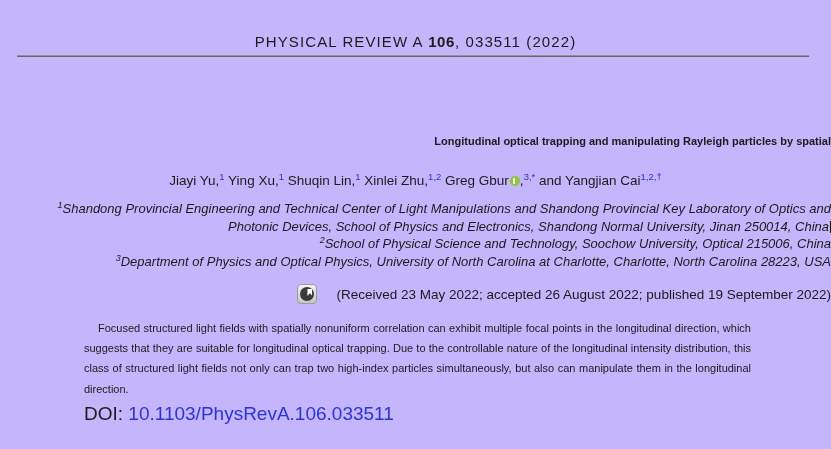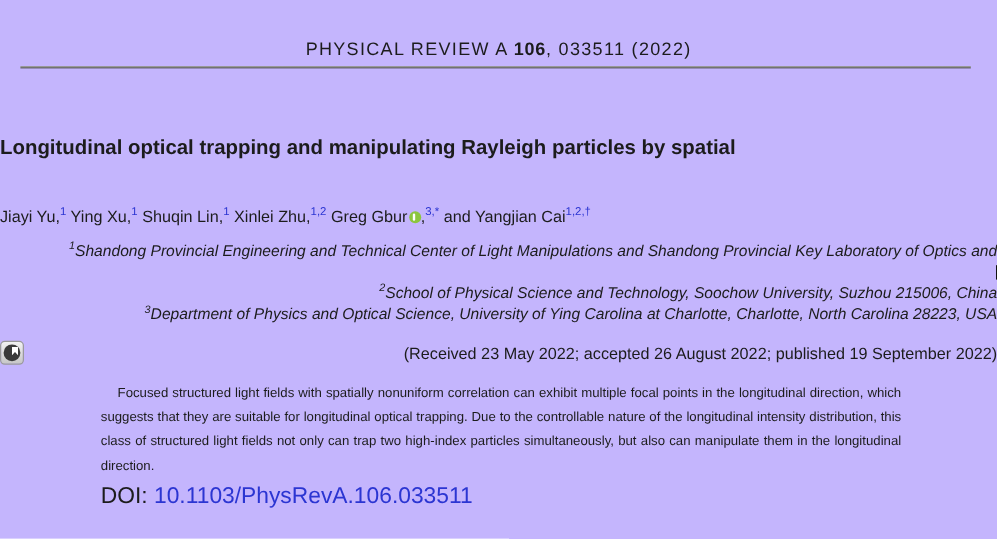--- a/index.html
+++ b/index.html
@@ -24,29 +24,30 @@
     letter-spacing:1.1px;
     white-space:nowrap;
   }
   .journal-header b{letter-spacing:0.6px;}
   .header-rule{
     position:absolute;top:55px;left:17px;width:792px;height:2px;
     background:linear-gradient(#ababab,#4f4f4f);
   }
   
   .article-title{
-    position:absolute;top:112px;left:0;width:100%;
-    text-align:left;
+    position:absolute;top:130px;left:0;width:100%;
+    text-align:right;
     font-weight:bold;
-    font-size:17px;
+    font-size:11px;
     line-height:22.5px;
   }
   
   .authors-line{
     position:absolute;top:173px;left:0;width:100%;
+    text-align:center;
     font-size:13.5px;
     white-space:nowrap;
   }
   .authors-line sup{
     font-size:9.5px;
     color:var(--link-blue);
     line-height:0;
   }
   .orcid-icon{
     display:inline-block;
@@ -76,21 +77,21 @@
   .text-cursor{
     display:inline-block;
     width:1px;height:12px;
     background:#111;
     vertical-align:-2px;
     margin-left:1px;
   }
   
   .received-row{
     position:absolute;top:284px;left:0;width:100%;
-    display:flex;justify-content:space-between;align-items:center;gap:19px;
+    display:flex;justify-content:flex-end;align-items:center;gap:19px;
     font-size:13.5px;
   }
   .crossmark-btn{
     width:20px;height:20px;
     border-radius:4px;
     background:linear-gradient(#f2f2f2,#c7c7c7);
     border:1px solid #9a9a9a;
     display:flex;align-items:center;justify-content:center;
     box-sizing:border-box;
     padding:0;
@@ -130,23 +131,23 @@
   <div class="header-rule"></div>
 
   <div class="article-title">
     <div>Longitudinal optical trapping and manipulating Rayleigh particles by spatial</div>
   </div>
 
   <div class="authors-line"><span>Jiayi Yu,</span><sup><a class="sup-link">1</a></sup><span> Ying Xu,</span><sup><a class="sup-link">1</a></sup><span> Shuqin Lin,</span><sup><a class="sup-link">1</a></sup><span> Xinlei Zhu,</span><sup><a class="sup-link">1,2</a></sup><span> Greg Gbur</span><span class="orcid-icon"></span><span>,</span><sup><a class="sup-link">3,*</a></sup><span> and Yangjian Cai</span><sup><a class="sup-link">1,2,†</a></sup></div>
 
   <div class="affiliations">
     <div><sup>1</sup><span>Shandong Provincial Engineering and Technical Center of Light Manipulations and Shandong Provincial Key Laboratory of Optics and</span></div>
-    <div><span class="text-cursor"></span></div>
-    <div><sup>2</sup><span>School of Physical Science and Technology, Soochow University, Suzhou 215006, China</span></div>
-    <div><sup>3</sup><span>Department of Physics and Optical Science, University of Ying Carolina at Charlotte, Charlotte, North Carolina 28223, USA</span></div>
+    <div><span>Photonic Devices, School of Physics and Electronics, Shandong Normal University, Jinan 250014, China</span><span class="text-cursor"></span></div>
+    <div><sup>2</sup><span>School of Physical Science and Technology, Soochow University, Optical 215006, China</span></div>
+    <div><sup>3</sup><span>Department of Physics and Optical Physics, University of North Carolina at Charlotte, Charlotte, North Carolina 28223, USA</span></div>
   </div>
 
   <div class="received-row">
     <button class="crossmark-btn">
       <span class="crossmark-circle">
         <span class="crossmark-flag"></span>
       </span>
     </button>
     <span>(Received 23 May 2022; accepted 26 August 2022; published 19 September 2022)</span>
   </div>

